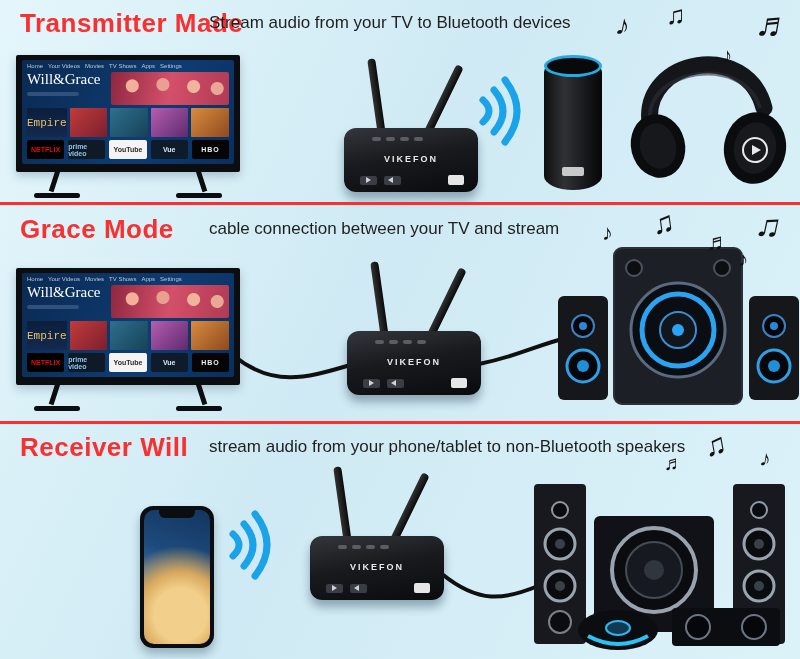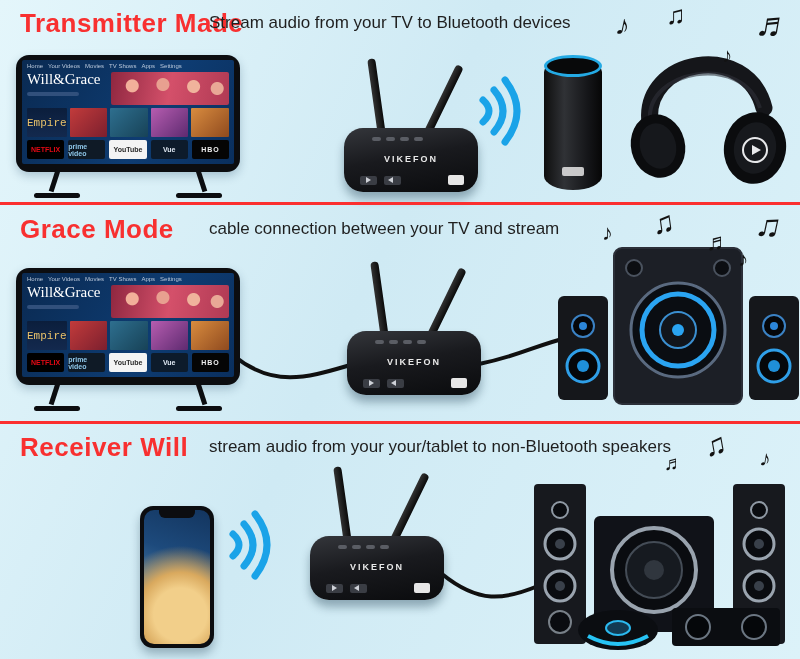--- a/index.html
+++ b/index.html
@@ -11,21 +11,21 @@
   #sec2{top:206px;height:216px}
   #sec3{top:424px;height:235px}
   .divider{position:absolute;left:0;width:800px;height:3px;background:#fb2f2f}
   #div1{top:202px}
   #div2{top:421px}
   .sec-title{position:absolute;left:16px;top:8px;font-size:26px;font-weight:bold;color:#f83030;letter-spacing:.5px}
   .sec-desc{position:absolute;left:205px;top:13px;font-size:17px;color:#1f1f1f}
 
   
   .tv{position:absolute;width:224px}
-  .tv-frame{background:#0c0d10;border-radius:13px;padding:5px 6px 8px;box-shadow:0 4px 10px rgba(20,60,90,.25)}
+  .tv-frame{background:#0c0d10;border-radius:2px;padding:5px 6px 8px;box-shadow:0 4px 10px rgba(20,60,90,.25)}
   .tv-screen{height:104px;border-radius:2px;background:linear-gradient(120deg,#0a2a52,#0e3c72 60%,#0a2f5e);position:relative;overflow:hidden}
   .tv-menu{display:flex;gap:5px;padding:2px 5px;align-items:center;height:11px}
   .tv-menu span{font-size:6px;color:#b9c7da;white-space:nowrap}
   .tv-hero{display:flex;padding:1px 5px 2px;gap:4px;align-items:flex-start;height:37px}
   .tv-headline{font-family:"Liberation Serif",serif;font-size:15px;color:#fff;line-height:1.05}
   .tv-hl-sub{width:52px;height:4px;background:#31507c;border-radius:2px;margin-top:4px}
   .tv-hero-img{margin-left:auto;width:118px;height:33px;border-radius:2px;background:
     radial-gradient(circle at 18% 42%,#f2b09a 0 6px,rgba(0,0,0,0) 7px),
     radial-gradient(circle at 44% 38%,#e8a090 0 6px,rgba(0,0,0,0) 7px),
     radial-gradient(circle at 70% 44%,#f0b39c 0 6px,rgba(0,0,0,0) 7px),
@@ -54,21 +54,21 @@
   .tv-foot{position:absolute;bottom:0;width:46px;height:5px;border-radius:3px;background:#0c0d10}
   .tv-foot.l{left:18px}
   .tv-foot.r{right:18px}
 
   
   .device{position:absolute;width:170px;height:140px}
   .ant{position:absolute;bottom:62px;width:8px;height:78px;border-radius:4px 4px 2px 2px;
        background:linear-gradient(90deg,#323232,#0a0a0a);transform-origin:50% 100%}
   .ant.a1{left:52px;transform:rotate(-8deg)}
   .ant.a2{left:96px;transform:rotate(26deg)}
-  .dev-body{position:absolute;left:18px;bottom:6px;width:134px;height:64px;border-radius:19px;
+  .dev-body{position:absolute;left:18px;bottom:6px;width:134px;height:64px;border-radius:12px;
             background:linear-gradient(170deg,#34363b 0%,#191a1e 45%,#0a0b0d 100%);
             box-shadow:0 7px 10px rgba(10,40,60,.35)}
   .dev-top-dots{position:absolute;left:28px;top:9px;display:flex;gap:5px}
   .dev-top-dots i{width:9px;height:4px;border-radius:2px;background:#5a5d64}
   .dev-brand{position:absolute;left:0;right:0;top:26px;text-align:center;color:#e8e8e8;font-size:9px;
              letter-spacing:2px;font-weight:bold}
   .dev-btns{position:absolute;left:16px;bottom:7px;display:flex;gap:7px;align-items:center}
   .dev-btn{width:17px;height:9px;border-radius:2px;background:#3a3d44;position:relative}
   .dev-btn:after{content:"";position:absolute;left:6px;top:1px;border:3px solid rgba(0,0,0,0);border-left:5px solid #cfd2d8}
   .dev-btn.b2:after{transform:scaleX(-1);left:1px}
@@ -304,21 +304,21 @@
   <span class="note" style="left:648px;top:0px;font-size:30px;transform:rotate(-8deg)">♫</span>
   <span class="note" style="left:702px;top:22px;font-size:24px">♬</span>
   <span class="note" style="left:752px;top:0px;font-size:34px;transform:rotate(12deg)">♫</span>
   <span class="note" style="left:734px;top:42px;font-size:20px">♪</span>
 </div>
 
 <div class="divider" id="div2"></div>
 
 <div class="section" id="sec3">
   <div class="sec-title">Receiver Will</div>
-  <div class="sec-desc">stream audio from your your/tablet to non-Bluetooth speakers</div>
+  <div class="sec-desc">stream audio from your phone/tablet to non-Bluetooth speakers</div>
 
   <svg class="cablesvg" viewBox="0 0 800 235">
     <path d="M438 150 C 475 180, 500 176, 534 162" stroke="#101010" stroke-width="4" fill="none" stroke-linecap="round"></path>
   </svg>
 
 
   <div class="iphone" style="left:136px;top:82px">
     <div class="iphone-screen">
       <div class="iphone-notch"></div>
     </div>

